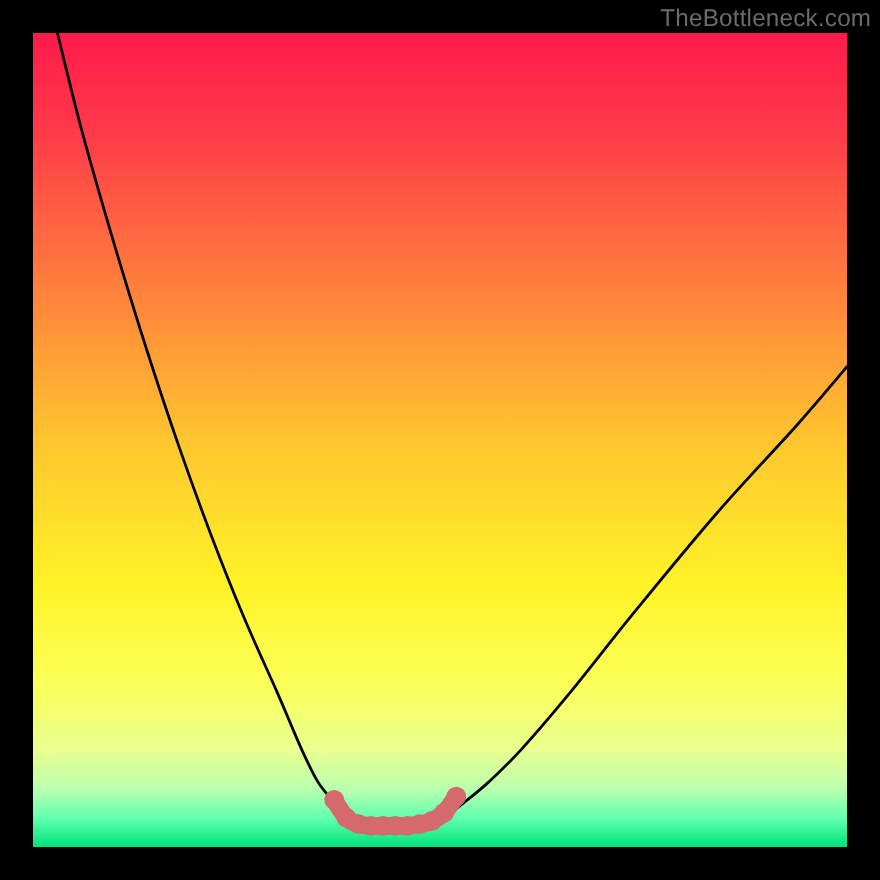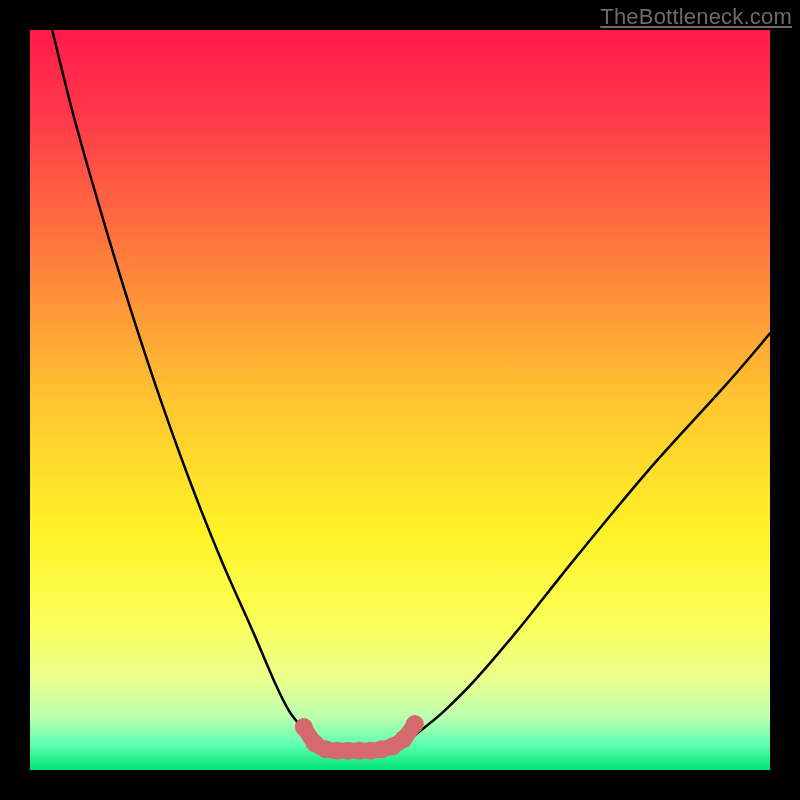--- a/index.html
+++ b/index.html
@@ -32,21 +32,20 @@
   .watermark {
     position: absolute;
     top: 4px;
     right: 8px;
     color: #6b6b6b;
     font-size: 22px;
     letter-spacing: 0.2px;
     font-weight: 500;
     z-index: 20;
     user-select: none;
-    text-decoration: underline;
   }
   svg.curves {
     position: absolute;
     inset: 0;
     z-index: 10;
   }
 </style>
 </head>
 <body>
 

